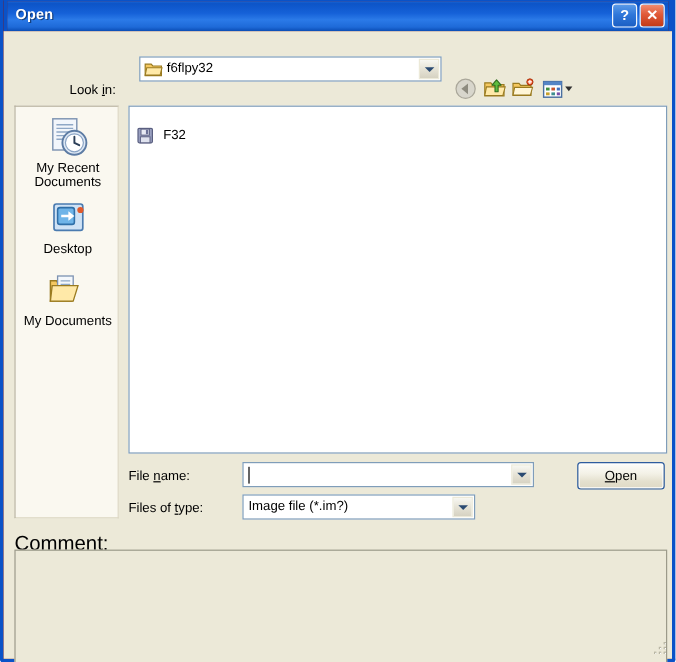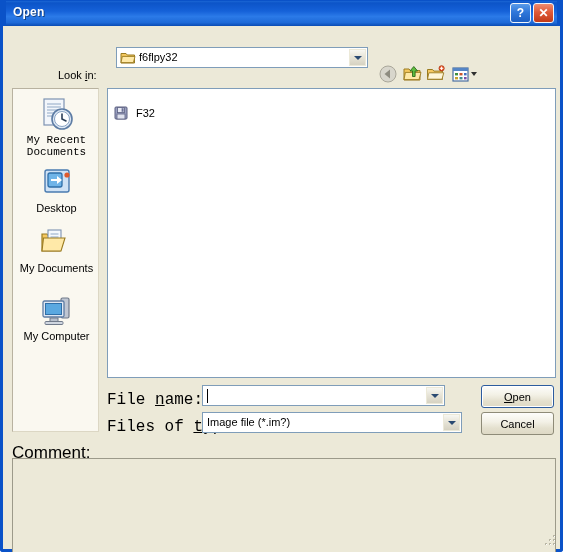--- a/index.html
+++ b/index.html
@@ -230,28 +230,27 @@
     margin-top: 12px;
   }
   .file-item .f-label {
     font-size: 11px;
     color: #000000;
   }
 
   
   .form-label {
     position: absolute;
-    font-size: 16px;
-    font-family: Liberation Mono, monospace;
+    font-size: 11px;
   }
   #filename-label { left: 104px; top: 365px; }
   #filetype-label { left: 104px; top: 392px; }
 
   #filename-combo { left: 199px; top: 359px; width: 243px; }
-  #filetype-combo { left: 199px; top: 386px; width: 260px; }
+  #filetype-combo { left: 199px; top: 386px; width: 194px; }
 
   .caret {
     position: absolute;
     left: 4px;
     top: 3px;
     width: 1px;
     height: 14px;
     background: #000000;
   }
 
@@ -378,21 +377,21 @@
           <rect x="3" y="11" width="3" height="2.4" fill="#c8a02c"></rect>
           <rect x="7.5" y="11" width="3" height="2.4" fill="#3f8f8f"></rect>
           <rect x="12" y="11" width="2.6" height="2.4" fill="#7a4fa8"></rect>
         </svg>
         <div class="views-caret"></div>
       </div>
     </div>
 
     <div class="placesbar">
 
-      <div class="place" style="top:8px;font-family:Liberation Mono, monospace;">
+      <div class="place" style="top:8px;">
         <div class="p-icon">
           <svg width="38" height="36" viewBox="0 0 38 36">
             <rect x="6" y="2" width="20" height="26" fill="#f2f6fb" stroke="#7d93b2" stroke-width="1.2"></rect>
             <path d="M9 7 H23 M9 10 H23 M9 13 H20 M9 16 H23 M9 19 H18" stroke="#8fa8c6" stroke-width="1.2"></path>
             <circle cx="24" cy="22" r="10" fill="#dfe9f5" stroke="#5d7ca4" stroke-width="1.6"></circle>
             <circle cx="24" cy="22" r="7.5" fill="#ffffff" stroke="#8aa4c4" stroke-width="1"></circle>
             <path d="M24 17 L24 22 L28 24" stroke="#2c3f58" stroke-width="1.6" fill="none" stroke-linecap="round"></path>
           </svg>
         </div>
         <div class="p-label">My Recent Documents</div>
@@ -416,32 +415,20 @@
           <svg width="38" height="36" viewBox="0 0 38 36">
             <path d="M4 9 L9 9 L10.5 11 L22 11 L22 26 L4 26 Z" fill="#f5c860" stroke="#9a7b20" stroke-width="1.2"></path>
             <rect x="10" y="5" width="13" height="16" fill="#f4f8fc" stroke="#7d93b2" stroke-width="1.1"></rect>
             <path d="M12.5 9 H20.5 M12.5 12 H20.5 M12.5 15 H18" stroke="#8fa8c6" stroke-width="1.1"></path>
             <path d="M5.5 13 L27 13 L23 26 L4 26 Z" fill="#ffe9a8" stroke="#9a7b20" stroke-width="1.1"></path>
           </svg>
         </div>
         <div class="p-label">My Documents</div>
       </div>
 
-      <div class="place" style="top:204px;">
-        <div class="p-icon">
-          <svg width="38" height="36" viewBox="0 0 38 36">
-            <rect x="23" y="5" width="8" height="20" rx="1.5" fill="#bfc6d2" stroke="#707a8a" stroke-width="1.2"></rect>
-            <rect x="5" y="8" width="21" height="16" rx="1.5" fill="#dfe7f2" stroke="#5d7ca4" stroke-width="1.3"></rect>
-            <rect x="7.5" y="10.5" width="16" height="11" fill="#5aa8e0" stroke="#2f6fa8" stroke-width="1"></rect>
-            <rect x="12" y="25" width="8" height="4" fill="#b8c0cc" stroke="#707a8a" stroke-width="1"></rect>
-            <rect x="7" y="28.5" width="18" height="3" rx="1" fill="#cfd6e0" stroke="#707a8a" stroke-width="1"></rect>
-          </svg>
-        </div>
-        <div class="p-label">My Computer</div>
-      </div>
 
     </div>
 
     <div class="filelist">
       <div class="file-item">
         <svg width="14" height="14" viewBox="0 0 14 14">
           <rect x="1" y="1" width="12" height="12" rx="1" fill="#9aa0c0" stroke="#5a5f80" stroke-width="1"></rect>
           <rect x="3.5" y="1.6" width="7" height="5" fill="#e8eaf4" stroke="#5a5f80" stroke-width="0.8"></rect>
           <rect x="7.6" y="2.2" width="2" height="3.6" fill="#6b7196"></rect>
           <rect x="3" y="8" width="8" height="5" fill="#dfe2ee" stroke="#5a5f80" stroke-width="0.8"></rect>
@@ -462,23 +449,20 @@
 
     <div class="combo" id="filetype-combo">
       <div class="combo-text noicon">Image file (*.im?)</div>
       <div class="combo-arrow"></div>
     </div>
 
     <div class="btn" id="open-button">
       <span><span class="u">O</span><span>pen</span></span>
     </div>
 
-    <div class="btn" id="cancel-button">
-      <span>Cancel</span>
-    </div>
 
     <div id="comment-label">Comment:</div>
     <div id="comment-box"></div>
 
     <svg class="grip" viewBox="0 0 14 14">
       <g fill="#b9b6a4">
         <rect x="10" y="2" width="2" height="2"></rect>
         <rect x="6" y="6" width="2" height="2"></rect>
         <rect x="10" y="6" width="2" height="2"></rect>
         <rect x="2" y="10" width="2" height="2"></rect>

